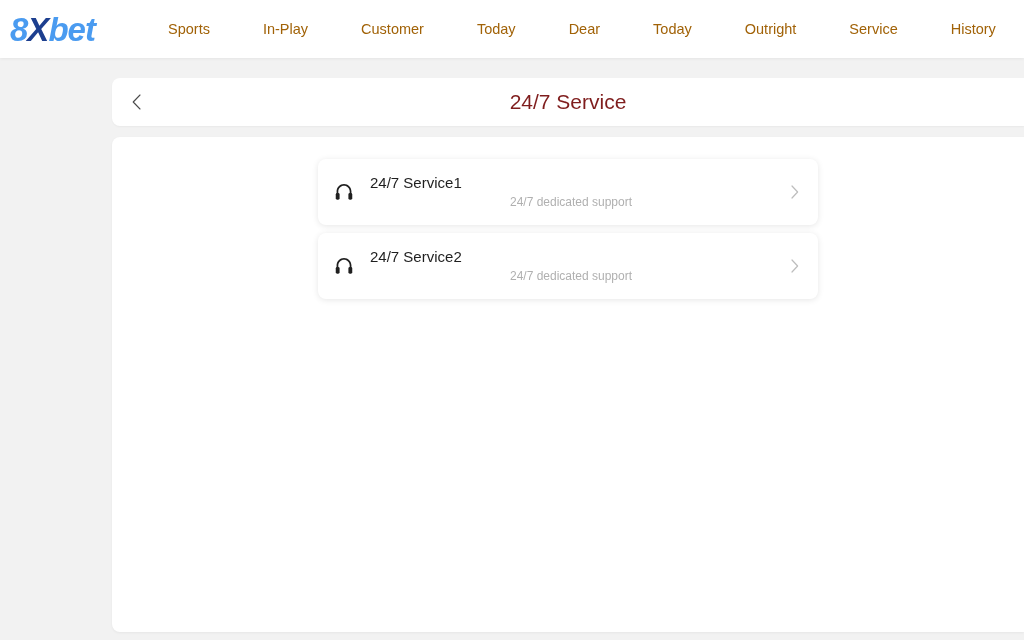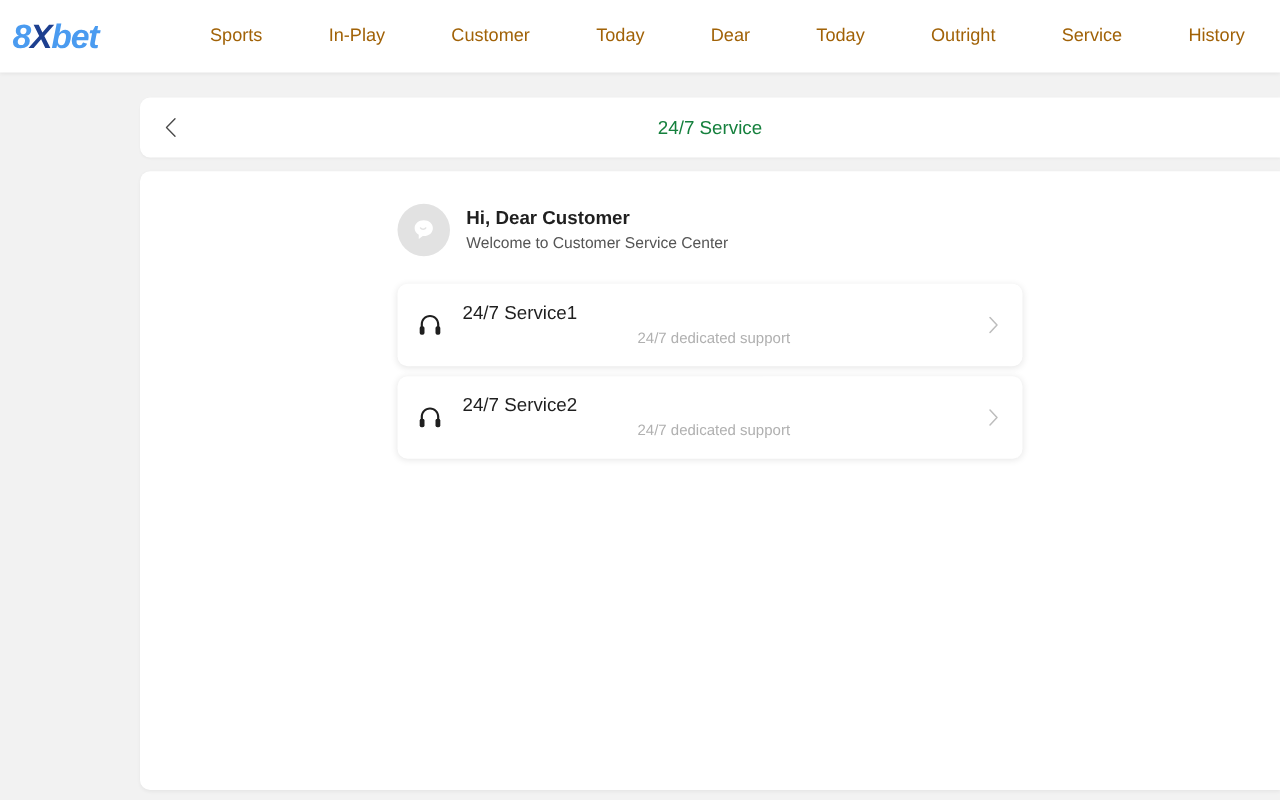--- a/index.html
+++ b/index.html
@@ -28,21 +28,21 @@
   }
 
   .brand {
     width: 112px;
     padding-left: 10px;
     display: flex;
     align-items: center;
     flex: none;
   }
   .brand-logo {
-    font-size: 27px;
+    font-size: 33px;
     font-weight: bold;
     font-style: italic;
     letter-spacing: -1px;
     line-height: 1;
     user-select: none;
   }
   .brand-logo .c1 { color: #4a9bf0; }
   .brand-logo .c2 { color: #1d3f8f; }
   .brand-logo .c3 { color: #4a9bf0; }
 
@@ -91,22 +91,22 @@
     justify-content: center;
     cursor: pointer;
     flex: none;
     margin-left: 4px;
   }
 
   .header-title {
     position: absolute;
     left: 0; right: 0;
     text-align: center;
-    font-size: 15px;
-    color: #15803d;
+    font-size: 21px;
+    color: #7f1d1d;
     pointer-events: none;
   }
 
   .content-card {
     position: absolute;
     left: 112px;
     right: 0;
     top: 79px;
     bottom: 8px;
     background: #ffffff;
@@ -233,32 +233,20 @@
       <svg width="9" height="16" viewBox="0 0 9 16">
         <path d="M8 1 L1.2 8 L8 15" fill="none" stroke="#4a4a4a" stroke-width="1.1" stroke-linecap="round" stroke-linejoin="round"></path>
       </svg>
     </div>
     <div class="header-title">24/7 Service</div>
   </div>
 
   <div class="content-card">
     <div class="inner">
 
-      <div class="greeting">
-        <div class="avatar">
-          <svg width="24" height="24" viewBox="0 0 24 24">
-            <path d="M12 4.2c-4.1 0-7.3 2.8-7.3 6.3 0 2.2 1.3 4.1 3.3 5.2v3.4l3.2-2.3c.3 0 .5.05.8.05 4.1 0 7.3-2.8 7.3-6.35S16.1 4.2 12 4.2z" fill="#ffffff"></path>
-            <path d="M9.4 10.3c0.7 1.5 3.5 1.5 4.2 0" fill="none" stroke="#e2e2e2" stroke-width="1.15" stroke-linecap="round"></path>
-          </svg>
-        </div>
-        <div class="greeting-text">
-          <div class="greet-title">Hi, Dear Customer</div>
-          <div class="greet-sub">Welcome to Customer Service Center</div>
-        </div>
-      </div>
 
       <div class="cards">
 
         <div class="svc-card">
           <div class="svc-icon">
             <svg width="22" height="22" viewBox="0 0 24 24" fill="currentColor">
               <path d="M12 3.2c-4.5 0-8.1 3.6-8.1 8.1v5.1h1.9v-5.1c0-3.4 2.8-6.2 6.2-6.2s6.2 2.8 6.2 6.2v5.1h1.9v-5.1c0-4.5-3.6-8.1-8.1-8.1z"></path>
               <rect x="3" y="13.1" width="4.2" height="7.3" rx="1.6"></rect>
               <rect x="16.8" y="13.1" width="4.2" height="7.3" rx="1.6"></rect>
             </svg>

